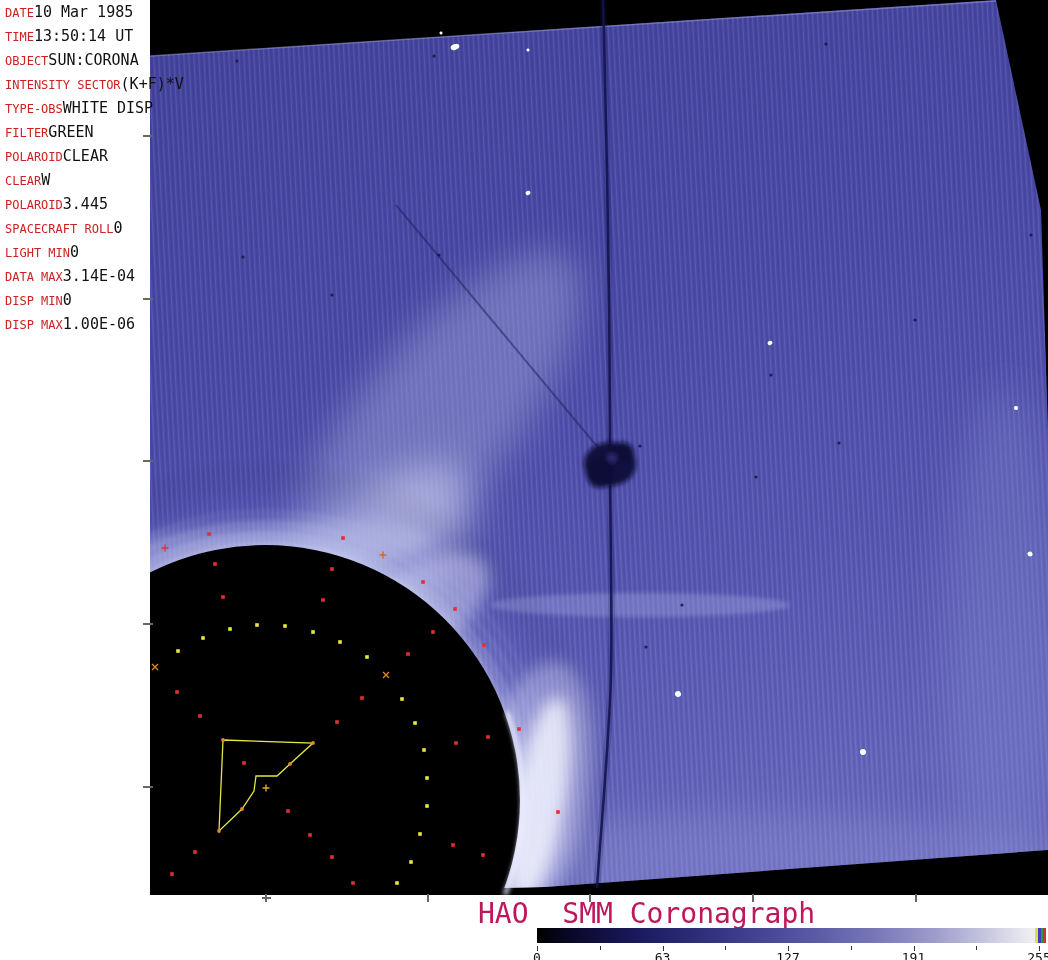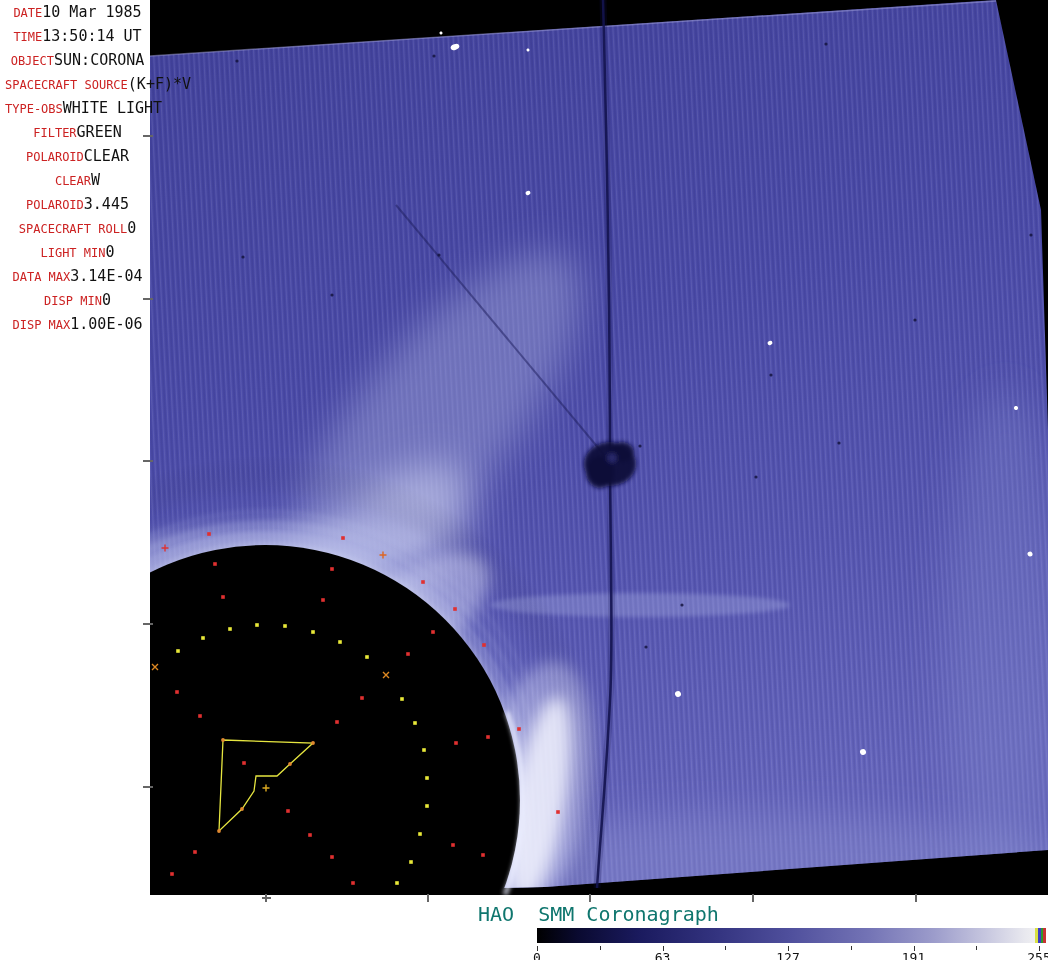--- a/index.html
+++ b/index.html
@@ -1,53 +1,53 @@
 <!DOCTYPE html>
 <html><head>
 <meta charset="utf-8">
 <style>
   html,body{margin:0;padding:0;background:#fff;}
   #app{position:relative;width:1048px;height:960px;background:#ffffff;overflow:hidden;
        font-family:"DejaVu Sans Mono","Liberation Mono",monospace;}
   
   #sidebar{position:absolute;left:0;top:0;width:150px;height:960px;background:#ffffff;z-index:3;}
   #sidebar-fields{padding:2px 0 0 5px;}
-  .field{margin-bottom:5px;text-align:center;}
+  .field{margin-bottom:5px;}
   .field .lbl{font-size:12px;line-height:14px;letter-spacing:0px;color:#cc2222;white-space:pre;}
   .field .val{font-size:15px;line-height:17px;color:#111;white-space:pre;}
   
   #plot-svg{position:absolute;left:150px;top:0;z-index:1;}
   
   .tick-left{position:absolute;width:10px;height:2px;background:#666;z-index:4;}
   .tick-bottom{position:absolute;width:2px;height:8px;background:#666;z-index:4;}
   .tick-bottom-cross{position:absolute;width:9px;height:2px;background:#666;z-index:4;}
   
-  #footer-title{position:absolute;left:478px;top:903px;font-size:20px;line-height:22px;
-       color:#0f766e;white-space:pre;z-index:4;}
+  #footer-title{position:absolute;left:478px;top:903px;font-size:28px;line-height:22px;
+       color:#be185d;white-space:pre;z-index:4;}
   #colorbar{position:absolute;left:537px;top:928px;width:509px;height:15px;z-index:4;
        background:linear-gradient(to right,#000000 0%,#0a0a30 8%,#1a1a5e 20%,#33337f 35%,
        #50509d 50%,#7373b5 65%,#9c9ccb 78%,#c6c6df 88%,#e9e9ef 96%,#f5f5f5 100%);}
   #bar-stripes{position:absolute;right:0;top:0;height:15px;display:flex;}
   #bar-stripes div{height:15px;}
   .bar-tick{position:absolute;width:1px;height:5px;background:#333;top:946px;z-index:4;}
   .bar-label{position:absolute;top:950px;font-size:13px;color:#111;transform:translateX(-50%);
        white-space:pre;z-index:4;}
 </style>
 </head>
 <body>
 
 <div id="app">
 
   <div id="sidebar">
     <div id="sidebar-fields">
         <div class="field"><span class="lbl">DATE</span><span class="val">10 Mar 1985</span></div>
         <div class="field"><span class="lbl">TIME</span><span class="val">13:50:14 UT</span></div>
         <div class="field"><span class="lbl">OBJECT</span><span class="val">SUN:CORONA</span></div>
-        <div class="field"><span class="lbl">SPACECRAFT SOURCE</span><span class="val">(K+F)*V</span></div>
-        <div class="field"><span class="lbl">TYPE-OBS</span><span class="val">WHITE LIGHT</span></div>
+        <div class="field"><span class="lbl">INTENSITY SECTOR</span><span class="val">(K+F)*V</span></div>
+        <div class="field"><span class="lbl">TYPE-OBS</span><span class="val">WHITE DISP</span></div>
         <div class="field"><span class="lbl">FILTER</span><span class="val">GREEN</span></div>
         <div class="field"><span class="lbl">POLAROID</span><span class="val">CLEAR</span></div>
         <div class="field"><span class="lbl">CLEAR</span><span class="val">W</span></div>
         <div class="field"><span class="lbl">POLAROID</span><span class="val">3.445</span></div>
         <div class="field"><span class="lbl">SPACECRAFT ROLL</span><span class="val">0</span></div>
         <div class="field"><span class="lbl">LIGHT MIN</span><span class="val">0</span></div>
         <div class="field"><span class="lbl">DATA MAX</span><span class="val">3.14E-04</span></div>
         <div class="field"><span class="lbl">DISP MIN</span><span class="val">0</span></div>
         <div class="field"><span class="lbl">DISP MAX</span><span class="val">1.00E-06</span></div>
       </div>

